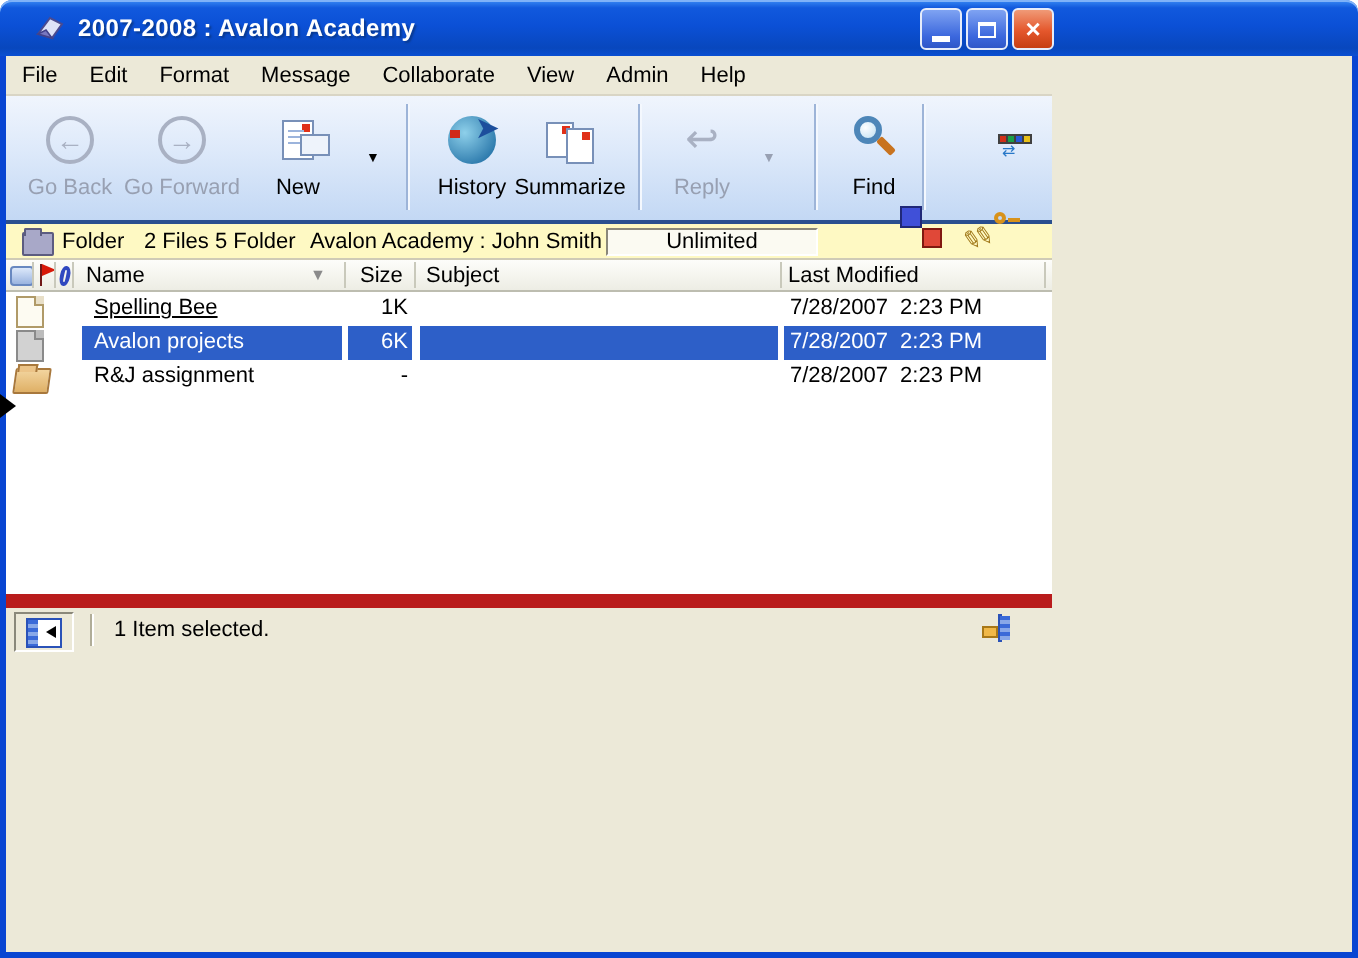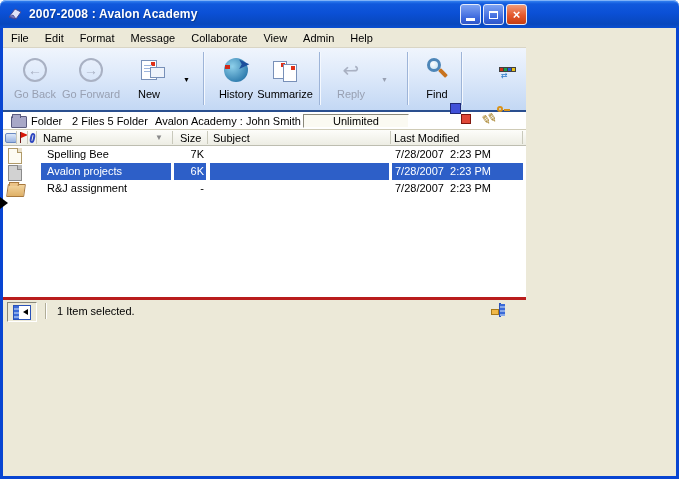--- a/index.html
+++ b/index.html
@@ -2,21 +2,21 @@
 <html><head>
 <meta charset="utf-8">
 <style>
   html,body{margin:0;padding:0;background:#fff;}
   body{font-family:"Liberation Sans","DejaVu Sans",sans-serif;font-size:11px;color:#000;}
   .stage{position:relative;width:679px;height:479px;overflow:hidden;background:#fff;}
   .a{position:absolute;}
 
   
   .titlebar{position:absolute;left:0;top:0;right:0;height:28px;border-radius:6px 6px 0 0;
-            display:flex;align-items:center;padding-left:7px;box-sizing:border-box;text-align:right;}
+            display:flex;align-items:center;padding-left:17px;box-sizing:border-box;text-align:right;}
   .titlebar.active{background:linear-gradient(180deg,#3b8bf5 0%,#1159dd 14%,#0b50d6 46%,#0847bd 86%,#0a4fd2 100%);
             box-shadow:inset 0 1px 0 #7fb2f8;}
   .titlebar.inactive{background:linear-gradient(180deg,#b4c4f2 0%,#8ba3e5 50%,#8096dc 100%);
             box-shadow:inset 0 1px 0 #cfd9f7;}
   .tititle{font-weight:bold;font-size:12px;margin-left:6px;letter-spacing:.2px;white-space:nowrap;}
   .active .tititle{color:#fff;text-shadow:1px 1px 1px #0a3a90;}
   .inactive .tititle{color:#edf1fb;}
   .wbtn{position:absolute;top:4px;width:21px;height:21px;border-radius:3px;border:1px solid #e6ecfa;
         box-sizing:border-box;display:flex;align-items:center;justify-content:center;}
   .wbtn.minb.on,.wbtn.maxb.on{background:linear-gradient(180deg,#7fa3f2 0%,#3b67dd 70%,#2f56c8 100%);}
@@ -74,21 +74,21 @@
   .bars i{display:block;width:3px;background:#a9b1c3;}
   .tri{width:0;height:0;border-top:5px solid transparent;border-bottom:5px solid transparent;}
   .tri.r{border-left:7px solid #a9b1c3;} .tri.l{border-right:7px solid #a9b1c3;}
   .flagpole{width:2px;height:11px;background:#a9b1c3;margin-right:1px;}
   .flagbox{width:6px;height:5px;background:#a9b1c3;}
   .ico-switch{position:relative;width:15px;height:11px;}
   .ico-switch .zz{position:absolute;left:2px;top:0;font-size:8px;line-height:8px;color:#2878c8;}
   .ico-switch .sq{position:absolute;bottom:0;width:3px;height:3px;border:1px solid #404040;box-sizing:content-box;}
 
   
-  .folderbar{position:absolute;background:#ffffff;border-bottom:1px solid #cfcbb6;box-sizing:border-box;}
+  .folderbar{position:absolute;background:#fef9c3;border-bottom:1px solid #cfcbb6;box-sizing:border-box;}
   .fico{position:absolute;width:14px;height:10px;background:#a8a8c8;border:1px solid #5c5c80;border-radius:1px;}
   .fico:before{content:"";position:absolute;left:0;top:-3px;width:7px;height:3px;background:#a8a8c8;
       border:1px solid #5c5c80;border-bottom:none;border-radius:1px 1px 0 0;}
   .quota{position:absolute;background:#fbfaf2;border-top:1px solid #8a887a;border-left:1px solid #8a887a;
       border-bottom:1px solid #fff;border-right:1px solid #fff;text-align:center;box-sizing:border-box;}
   .ico-sq2{position:relative;width:14px;height:14px;}
   .ico-sq2 .r{position:absolute;left:0;top:0;width:8px;height:8px;background:#e04838;border:1px solid #801810;}
   .ico-sq2 .b{position:absolute;right:0;bottom:0;width:9px;height:9px;background:#4050d8;border:1px solid #202878;}
   .ico-pencil{font-size:12px;color:#a07818;transform:rotate(10deg);}
   .ico-keypen{position:relative;width:18px;height:14px;}
@@ -127,21 +127,21 @@
   .page-ico.gray{background:#d2d2d2;border-color:#8a8a8a;}
   .page-ico.gray:before{background:#bcbcbc;border-color:#8a8a8a;}
   .selseg{position:absolute;background:#2d5fc8;height:17px;}
   .seltext{color:#fff;}
   .oldsel{position:absolute;background:#edebe1;outline:1px dotted #7a7a6a;}
   .tri-r{width:0;height:0;border-top:6px solid transparent;border-bottom:6px solid transparent;
       border-left:8px solid #000;}
   .date{white-space:pre;}
 
   
-  .statusbar{position:absolute;background:#ece9d8;border-top:3px solid #b91c1c;box-sizing:border-box;}
+  .statusbar{position:absolute;background:#ece9d8;border-top:7px solid #b91c1c;box-sizing:border-box;}
   .scell{position:absolute;border-top:1px solid #8a887a;border-left:1px solid #8a887a;
       border-bottom:1px solid #fff;border-right:1px solid #fff;display:flex;align-items:center;justify-content:center;}
   .sdiv{position:absolute;width:1px;background:#b0ad98;box-shadow:1px 0 0 #fff;}
   .ico-statwin{position:relative;width:16px;height:13px;background:#fff;border:1px solid #2a52b8;box-sizing:content-box;}
   .ico-statwin .strip{position:absolute;left:0;top:0;bottom:0;width:5px;
       background:repeating-linear-gradient(180deg,#3a6ad8 0 2px,#88a8e8 2px 4px);}
   .ico-statwin .tr{position:absolute;right:2px;top:3px;width:0;height:0;border-top:3px solid transparent;
       border-bottom:3px solid transparent;border-right:5px solid #000;}
   .ico-statwin2{position:relative;width:16px;height:13px;background:#fff;border:1px solid #2a52b8;}
   .ico-statwin2 .strip{position:absolute;left:0;top:0;bottom:0;width:5px;
@@ -484,22 +484,22 @@
         <span class="cdiv" style="left:204px;"></span>
         <span class="chlabel" style="left:210px;">Subject</span>
         <span class="cdiv" style="left:387px;"></span>
         <span class="chlabel" style="left:391px;">Last Modified</span>
         <span class="cdiv" style="left:519px;"></span>
       </div>
 
       <div class="listarea" style="left:0;top:118px;width:523px;height:151px;">
 
         <span class="page-ico" style="left:5px;top:2px;"></span>
-        <span class="lrow-label" style="left:44px;top:2px;">Spelling Bee</span>
-        <span class="lrow-label" style="left:169px;top:2px;width:32px;text-align:right;">7K</span>
+        <span class="lrow-label" style="left:44px;top:2px;text-decoration:underline;">Spelling Bee</span>
+        <span class="lrow-label" style="left:169px;top:2px;width:32px;text-align:right;">1K</span>
         <span class="lrow-label date" style="left:392px;top:2px;">7/28/2007  2:23 PM</span>
 
         <span class="selseg" style="left:38px;top:17px;width:130px;"></span>
         <span class="selseg" style="left:171px;top:17px;width:32px;"></span>
         <span class="selseg" style="left:207px;top:17px;width:179px;"></span>
         <span class="selseg" style="left:389px;top:17px;width:131px;"></span>
         <span class="page-ico gray" style="left:5px;top:19px;"></span>
         <span class="lrow-label seltext" style="left:44px;top:19px;">Avalon projects</span>
         <span class="lrow-label seltext" style="left:169px;top:19px;width:32px;text-align:right;">6K</span>
         <span class="lrow-label seltext date" style="left:392px;top:19px;">7/28/2007  2:23 PM</span>

